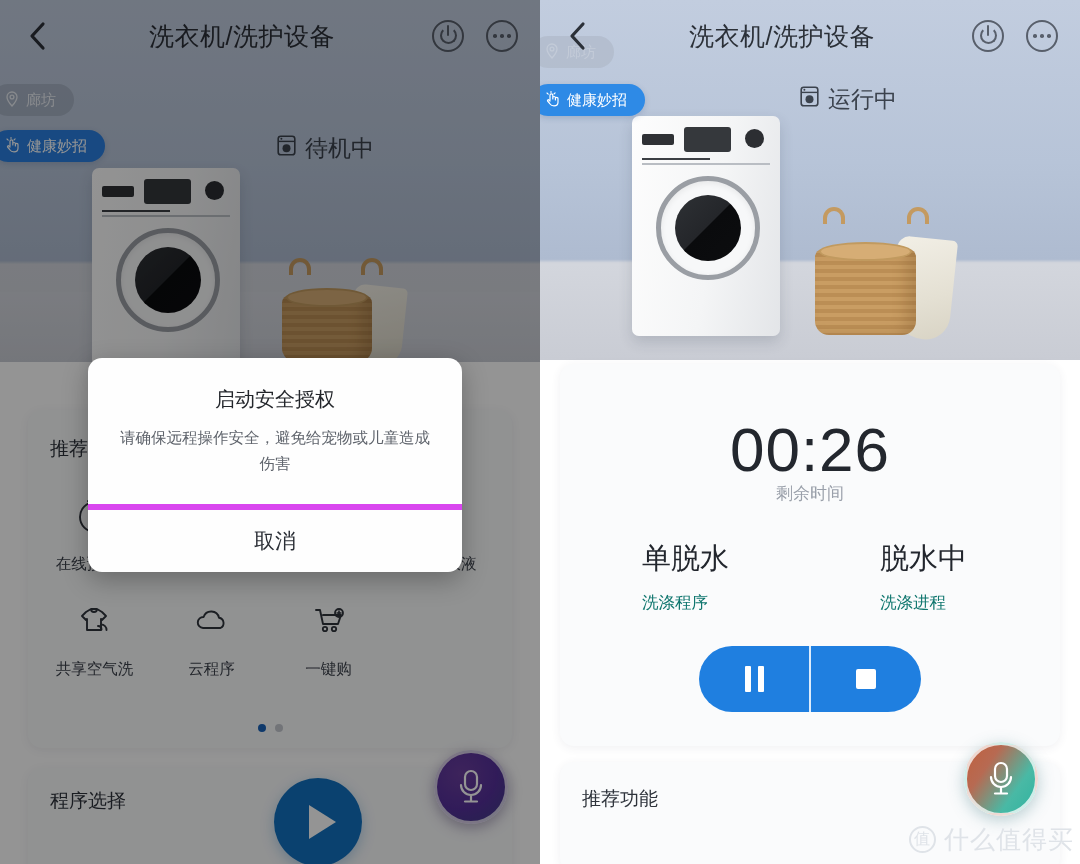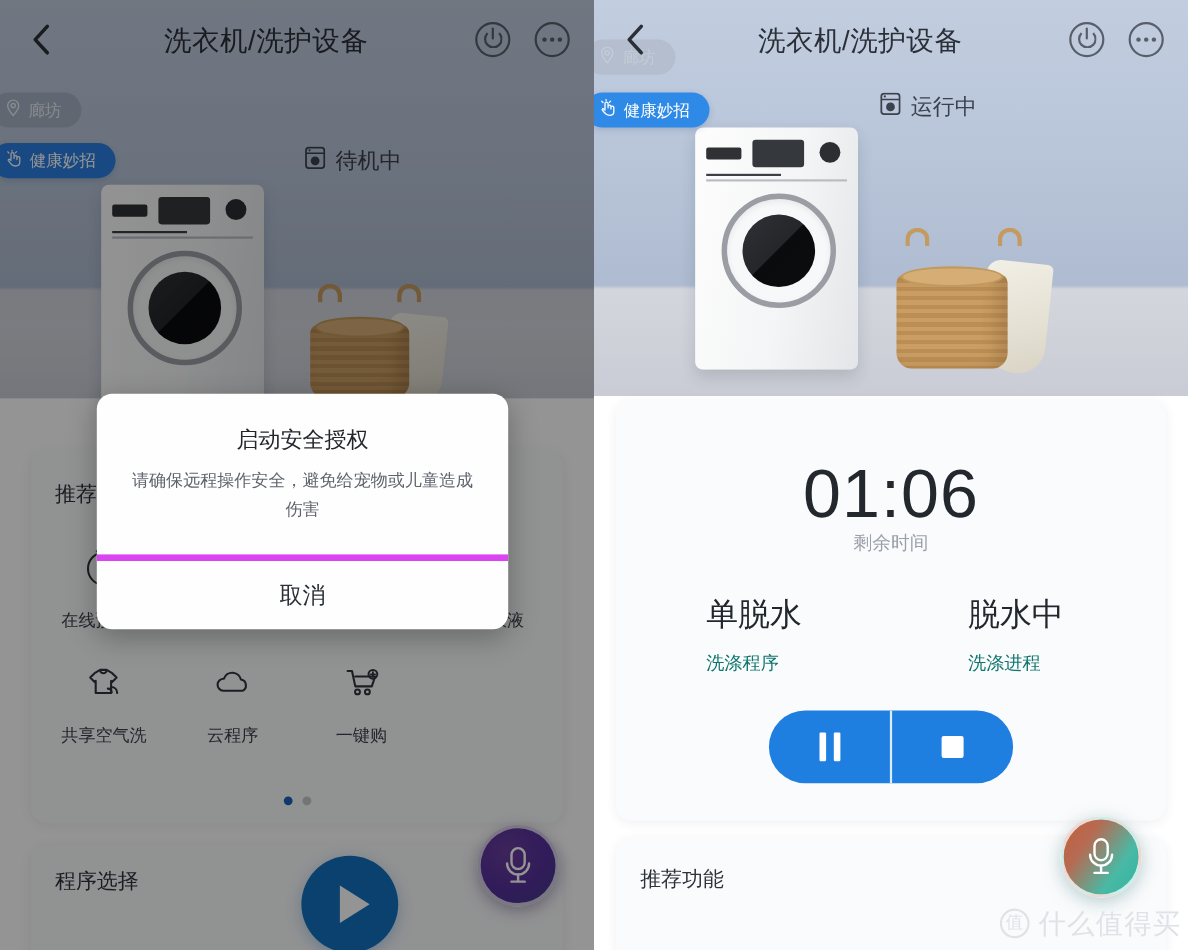--- a/index.html
+++ b/index.html
@@ -81,21 +81,21 @@
   }
   .phone.right .chip.loc { top: 36px; background: rgba(176,186,202,.75); color:#c3cbd8; }
   .phone.right .chip.health { top: 84px; background:#2e8ae6; }
 
   .chip svg { flex:0 0 auto; }
 
   
   .status {
     position:absolute; z-index:25;
     display:flex; align-items:center; gap:9px;
-    font-size: 20px; color:#3b424d;
+    font-size: 23px; color:#3b424d;
   }
   .phone.left .status { left: 277px; top: 133px; }
   .phone.right .status { left: 260px; top: 84px; }
 
   
   .washer-wrap { position:absolute; z-index:10; }
   .phone.left .washer-wrap  { left: 92px; top: 168px; width: 148px; height: 210px; }
   .phone.right .washer-wrap { left: 632px - 540px; top: 116px; width: 148px; height: 220px; }
   .phone.right .washer-wrap { left: 92px; top: 116px; }
 
@@ -535,21 +535,21 @@
             <rect x="1.2" y="1.2" width="16.6" height="18.6" rx="2.6" fill="none" stroke="#3b424d" stroke-width="1.6"></rect>
             <line x1="1.2" y1="6.4" x2="17.8" y2="6.4" stroke="#3b424d" stroke-width="1.4"></line>
             <circle cx="9.5" cy="13.2" r="4" fill="#3b424d"></circle>
             <circle cx="4.4" cy="3.7" r="1" fill="#3b424d"></circle>
           </svg>
       </span>
       <span>运行中</span>
     </div>
 
     <div class="card run-card">
-      <div class="time-big">01:06</div>
+      <div class="time-big">00:26</div>
       <div class="time-sub">剩余时间</div>
 
       <div class="stat-col a">
         <div class="stat-v">单脱水</div>
         <div class="stat-k">洗涤程序</div>
       </div>
       <div class="stat-col b">
         <div class="stat-v">脱水中</div>
         <div class="stat-k">洗涤进程</div>
       </div>

